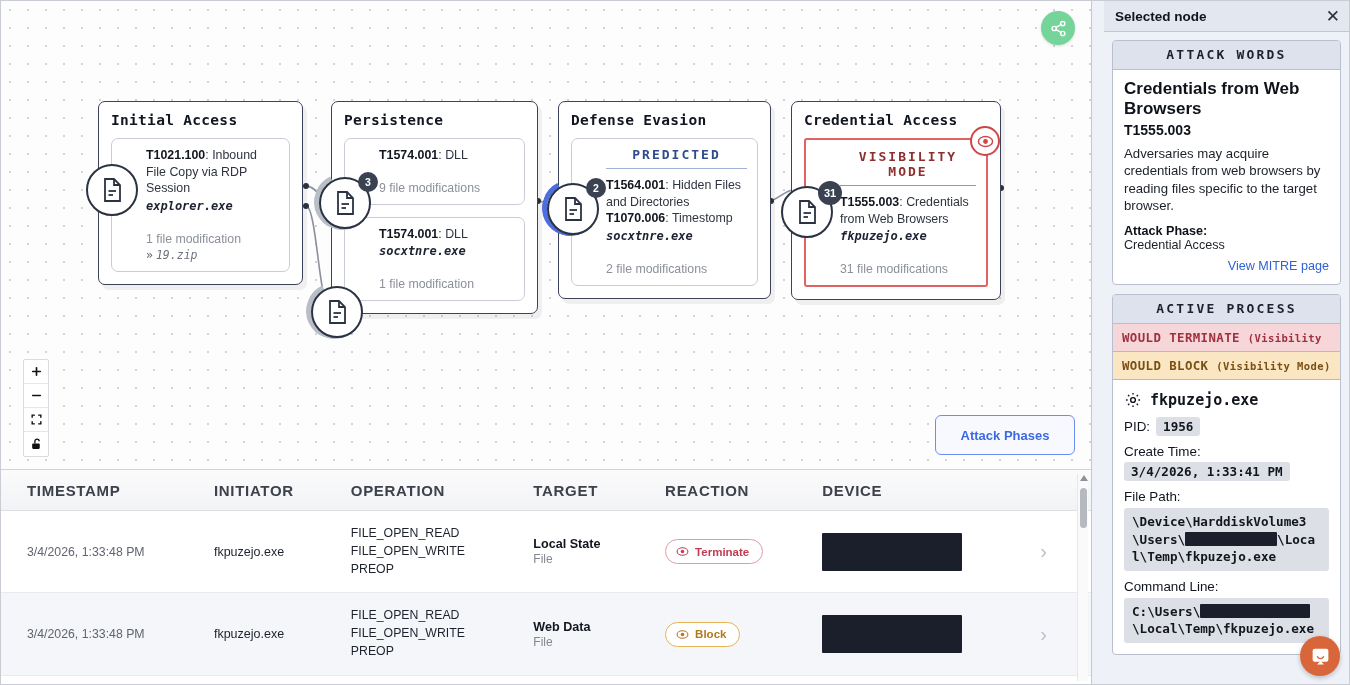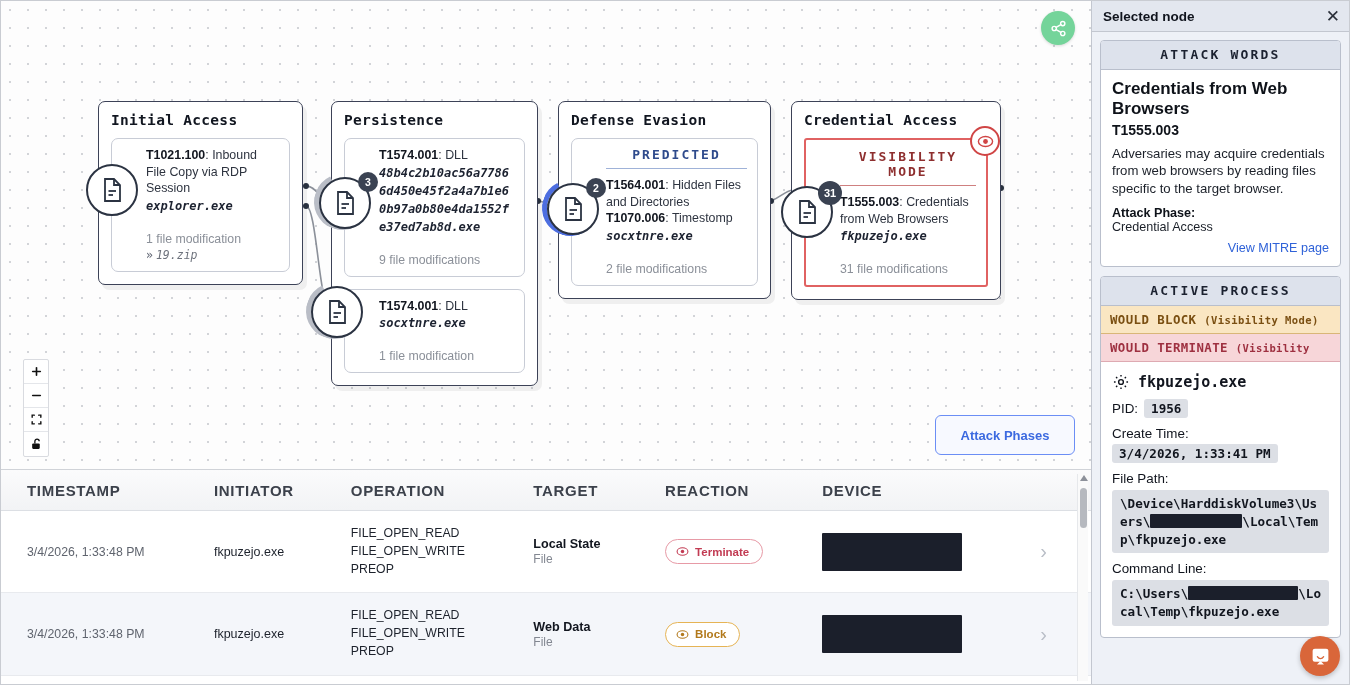--- a/index.html
+++ b/index.html
@@ -173,21 +173,21 @@
   }
   .tbl-scroll .up {
     position: absolute; top: 1px; left: 1.5px;
     width: 0; height: 0; border-left: 4px solid transparent;
     border-right: 4px solid transparent; border-bottom: 6px solid #8d919a;
   }
 
   
   .panel {
     width: 258px; height: 683px; background: #eef1f7;
-    border-left: 1px solid #c3c7d0; display: flex; flex-direction: column;
+    border-left: 1px solid #c3c7d0; display: flex; flex-direction: column; padding-left: 12px;
   }
   .panel-head {
     height: 31px; background: #e3e7ef; border-bottom: 1px solid #c3c7d0;
     display: flex; align-items: center; justify-content: space-between;
     padding: 0 9px 0 11px;
   }
   .panel-head .t { font-size: 13.5px; font-weight: bold; color: #10141d; }
   .panel-head .x { font-size: 17px; color: #2b303a; cursor: pointer; line-height: 1; }
   .panel-body { flex: 1; padding: 8px; overflow: hidden; }
   .card {
@@ -327,21 +327,20 @@
             </svg>
         </div>
       </div>
 
       <div class="stage" style="left:330px; top:100px; width:207px;">
         <div class="stage-title">Persistence</div>
         <div class="tech-card">
           <div class="tech-line">
             <b>T1574.001</b><span>: DLL</span>
           </div>
-          <div class="tech-proc">48b4c2b10ac56a77866d450e45f2a4a7b1e60b97a0b80e4da1552fe37ed7ab8d.exe</div>
           <div class="tech-mods">9 file modifications</div>
         </div>
         <div class="tech-card" style="margin-top:12px;">
           <div class="tech-line">
             <b>T1574.001</b><span>: DLL</span>
           </div>
           <div class="tech-proc">socxtnre.exe</div>
           <div class="tech-mods">1 file modification</div>
         </div>
       </div>
@@ -530,27 +529,27 @@
           <div class="aw-id">T1555.003</div>
           <div class="aw-desc">Adversaries may acquire credentials from web browsers by reading files specific to the target browser.</div>
           <div class="aw-lbl">Attack Phase:</div>
           <div class="aw-val">Credential Access</div>
           <a class="aw-link">View MITRE page</a>
         </div>
       </div>
 
       <div class="card">
         <div class="card-hdr">ACTIVE PROCESS</div>
+        <div class="alert terminate">
+          <span>WOULD TERMINATE</span>
+          <span class="sub">(Visibility </span>
+        </div>
         <div class="alert block">
           <span>WOULD BLOCK</span>
           <span class="sub">(Visibility Mode)</span>
-        </div>
-        <div class="alert terminate">
-          <span>WOULD TERMINATE</span>
-          <span class="sub">(Visibility </span>
         </div>
         <div class="card-inner">
           <div class="proc-name">
             <svg width="18" height="18" viewBox="0 0 24 24" fill="none" stroke="#11151e" stroke-width="1.9">
               <circle cx="12" cy="12" r="3.2"></circle>
               <path d="M12 2.6v2.2M12 19.2v2.2M21.4 12h-2.2M4.8 12H2.6M18.6 5.4l-1.6 1.6M7 17l-1.6 1.6M18.6 18.6L17 17M7 7L5.4 5.4"></path>
               </svg>
             <span>fkpuzejo.exe</span>
           </div>
           <div class="pid-row">

